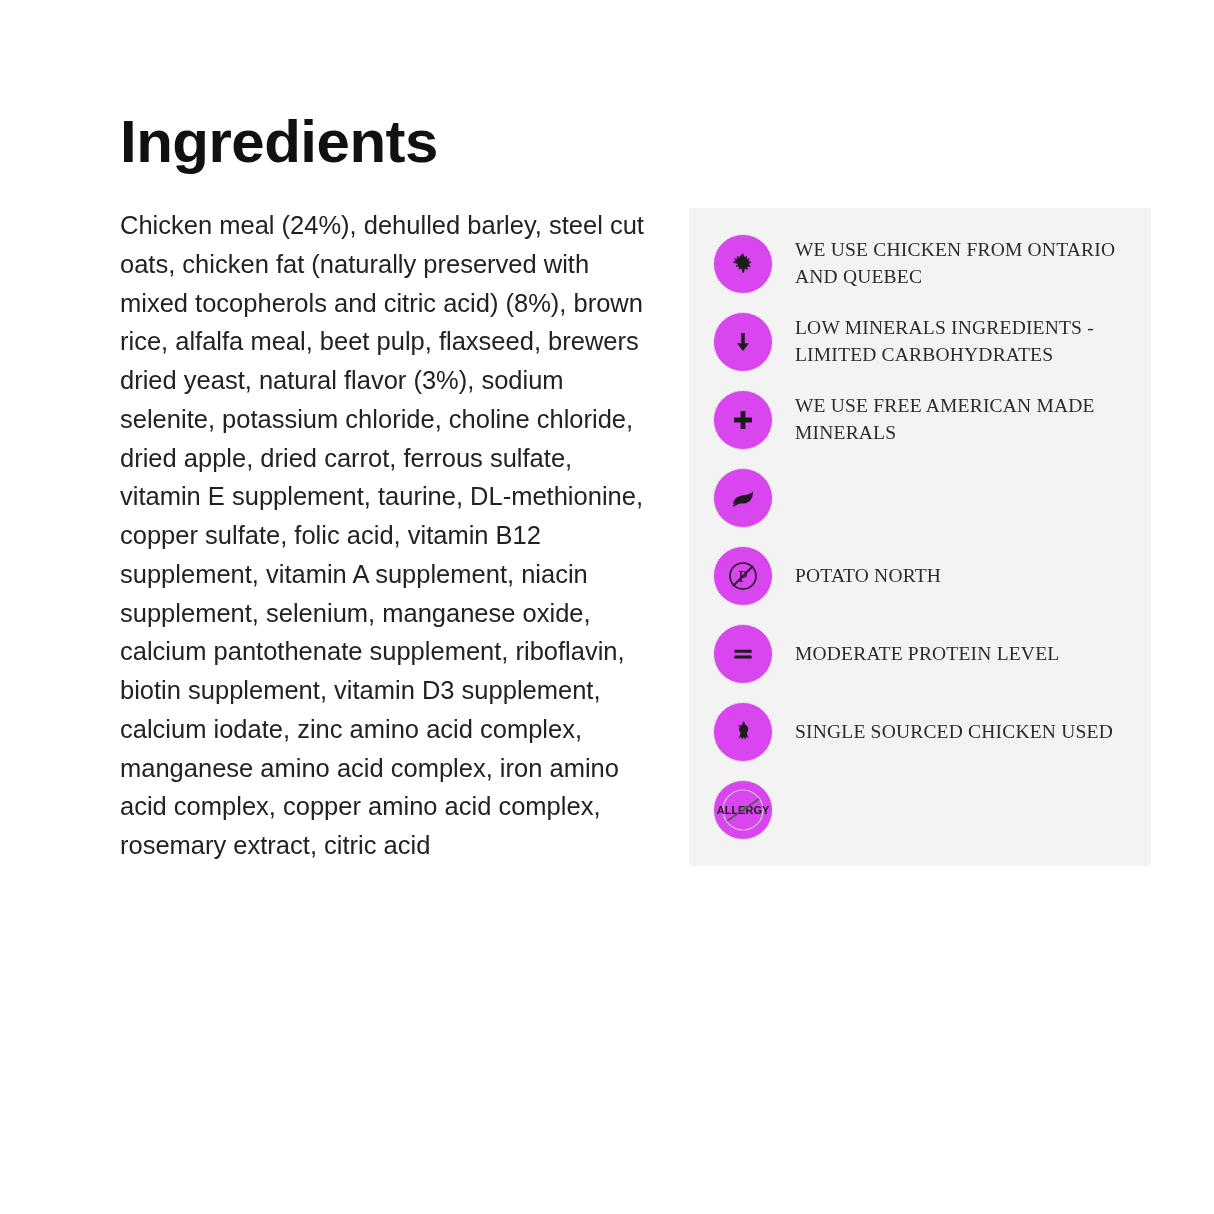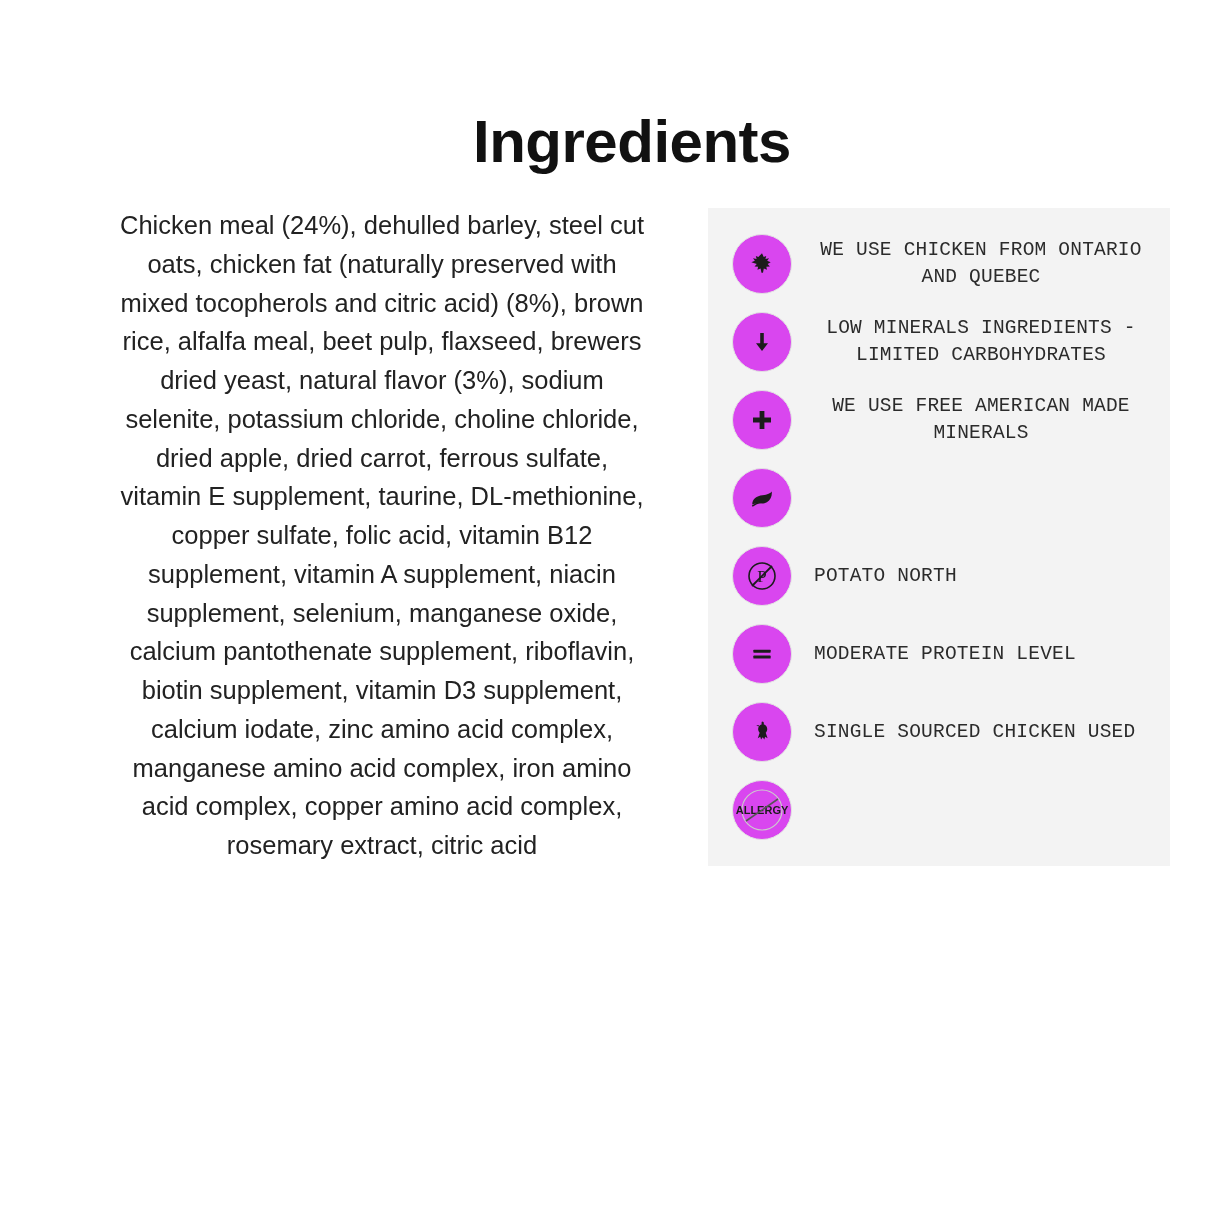--- a/index.html
+++ b/index.html
@@ -13,21 +13,20 @@
     font-family: "Liberation Sans", sans-serif;
     color: #1a1a1a;
     overflow: hidden;
   }
 
   .page {
     position: relative;
     width: 1214px;
     height: 1214px;
     box-sizing: border-box;
-    text-align: center;
   }
 
   .content {
     position: absolute;
     left: 120px;
     top: 112px;
     right: 70px;
   }
 
   .page-title {
@@ -35,21 +34,21 @@
     font-weight: 700;
     letter-spacing: -0.5px;
     line-height: 1.0;
     margin: 0 0 34px 0;
     color: #111111;
   }
 
   .columns {
     display: flex;
     align-items: flex-start;
-    gap: 64px;
+    gap: 45px;
   }
 
   .left-col {
     width: 524px;
     flex: 0 0 524px;
   }
 
   .ingredients-text {
     font-size: 25.5px;
     line-height: 1.52;
@@ -92,21 +91,21 @@
   }
   .feature-icon svg {
     display: block;
   }
 
   .feature-label {
     font-size: 19.5px;
     line-height: 1.38;
     letter-spacing: 0.2px;
     color: #2b2b2b;
-    font-family: Liberation Mono, monospace;
+    font-family: Liberation Serif, serif;
   }
 </style>
 </head>
 <body>
 
 <div class="page">
   <div class="content">
 
     <h1 class="page-title">Ingredients</h1>
 

